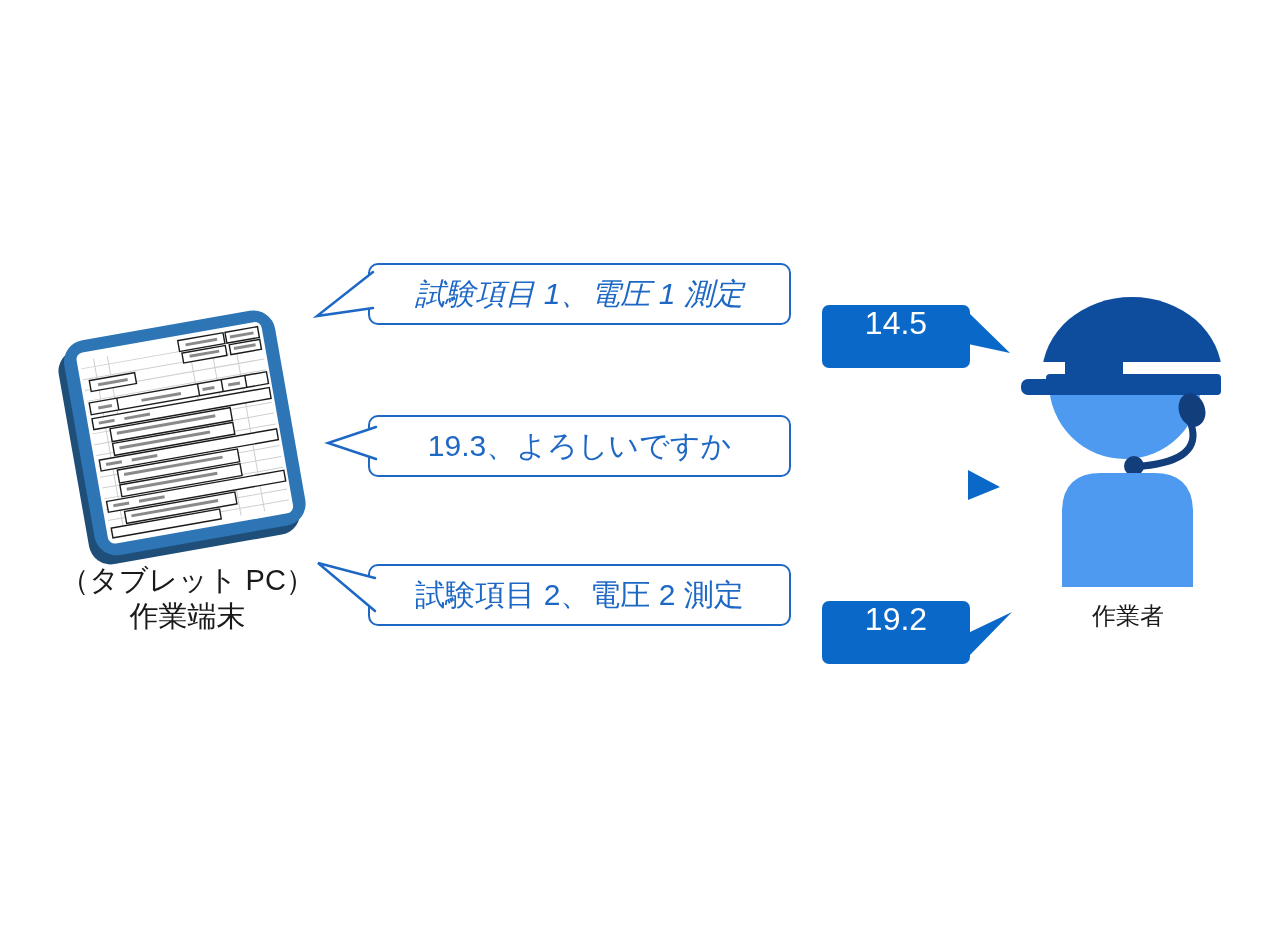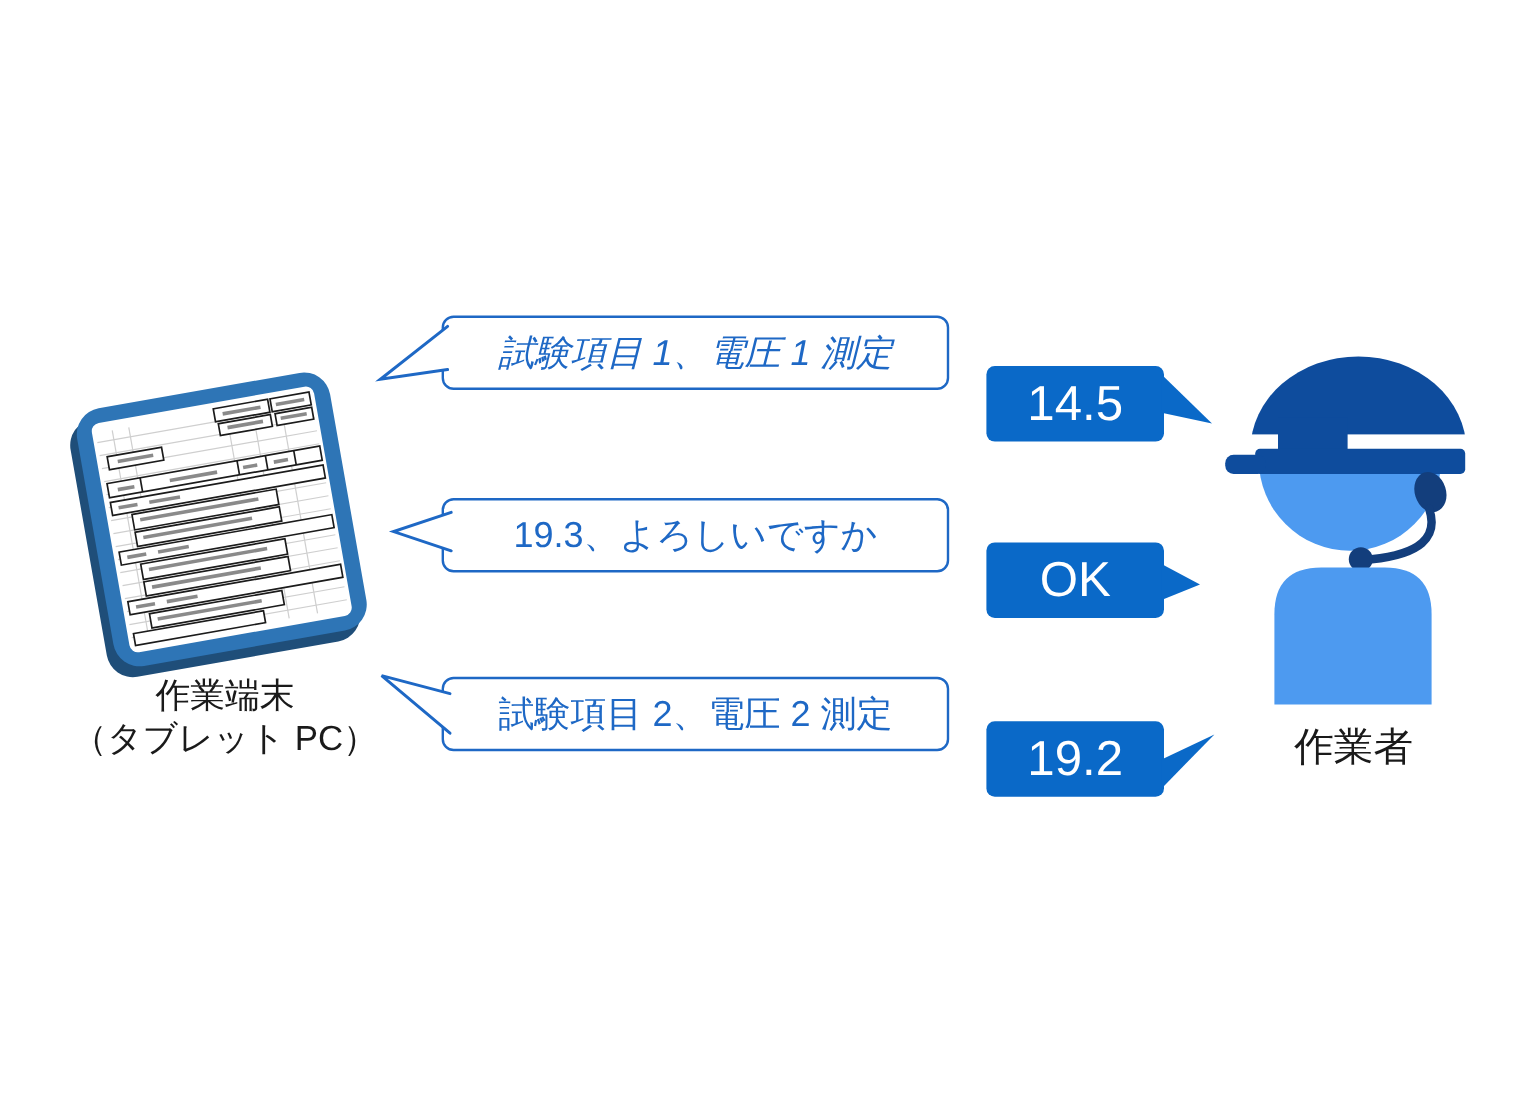--- a/index.html
+++ b/index.html
@@ -36,23 +36,22 @@
 
   
   .fbubble {
     position: absolute;
     left: 822px;
     width: 148px;
     height: 63px;
     background: #0A69C8;
     border-radius: 7px;
     display: flex;
-    align-items: center;
     justify-content: center;
-    font-size: 41px;
+    font-size: 32px;
     color: #ffffff;
     z-index: 1;
   }
   .fbubble-1 { top: 305px; }
   .fbubble-2 { top: 452px; }
   .fbubble-3 { top: 601px; }
 
   .tail { position: absolute; z-index: 2; }
 
   .tablet-label {
@@ -64,21 +63,21 @@
     font-size: 29px;
     line-height: 36px;
     color: #1a1a1a;
   }
   .worker-label {
     position: absolute;
     left: 1028px;
     top: 600px;
     width: 200px;
     text-align: center;
-    font-size: 33px;
+    font-size: 24px;
     color: #1a1a1a;
   }
   .tablet-svg { position: absolute; left: 58px; top: 308px; }
   .worker-svg { position: absolute; left: 1005px; top: 290px; }
 </style>
 </head>
 <body>
 
 <div class="canvas">
 
@@ -153,22 +152,22 @@
         <rect x="60" y="154" width="100" height="3"></rect>
           <rect x="60" y="169" width="92" height="3"></rect>
         <rect x="44" y="183" width="16" height="3"></rect>
           <rect x="70" y="183" width="26" height="3"></rect>
         <rect x="60" y="196" width="88" height="3"></rect>
       </g>
     </g>
   </svg>
 
   <div class="tablet-label">
+    <div>（タブレット PC）</div>
     <div>作業端末</div>
-    <div>（タブレット PC）</div>
   </div>
 
   <div class="obubble obubble-1">
     <span>試験項目 1、電圧 1 測定</span>
   </div>
   <svg class="tail" style="left:310px; top:262px;" width="66" height="60" viewBox="0 0 66 60">
     <path d="M 63 10 L 7 54 L 63 46" fill="#ffffff" stroke="#1E68C5" stroke-width="2.5" stroke-linecap="round"></path>
   </svg>
 
   <div class="obubble obubble-2">
@@ -185,23 +184,20 @@
     <path d="M 65 26 L 8 11 L 65 59" fill="#ffffff" stroke="#1E68C5" stroke-width="2.5" stroke-linecap="round"></path>
   </svg>
 
   <div class="fbubble fbubble-1">
     <span>14.5</span>
   </div>
   <svg class="tail" style="left:962px; top:306px;" width="52" height="52" viewBox="0 0 52 52">
     <polygon points="6,6 48,47 6,38" fill="#0A69C8"></polygon>
   </svg>
 
-  <div class="fbubble fbubble-2">
-    <span>OK</span>
-  </div>
   <svg class="tail" style="left:962px; top:464px;" width="42" height="42" viewBox="0 0 42 42">
     <polygon points="6,6 38,23 6,36" fill="#0A69C8"></polygon>
   </svg>
 
   <div class="fbubble fbubble-3">
     <span>19.2</span>
   </div>
   <svg class="tail" style="left:962px; top:606px;" width="54" height="54" viewBox="0 0 54 54">
     <polygon points="6,27 50,6 6,51" fill="#0A69C8"></polygon>
   </svg>

